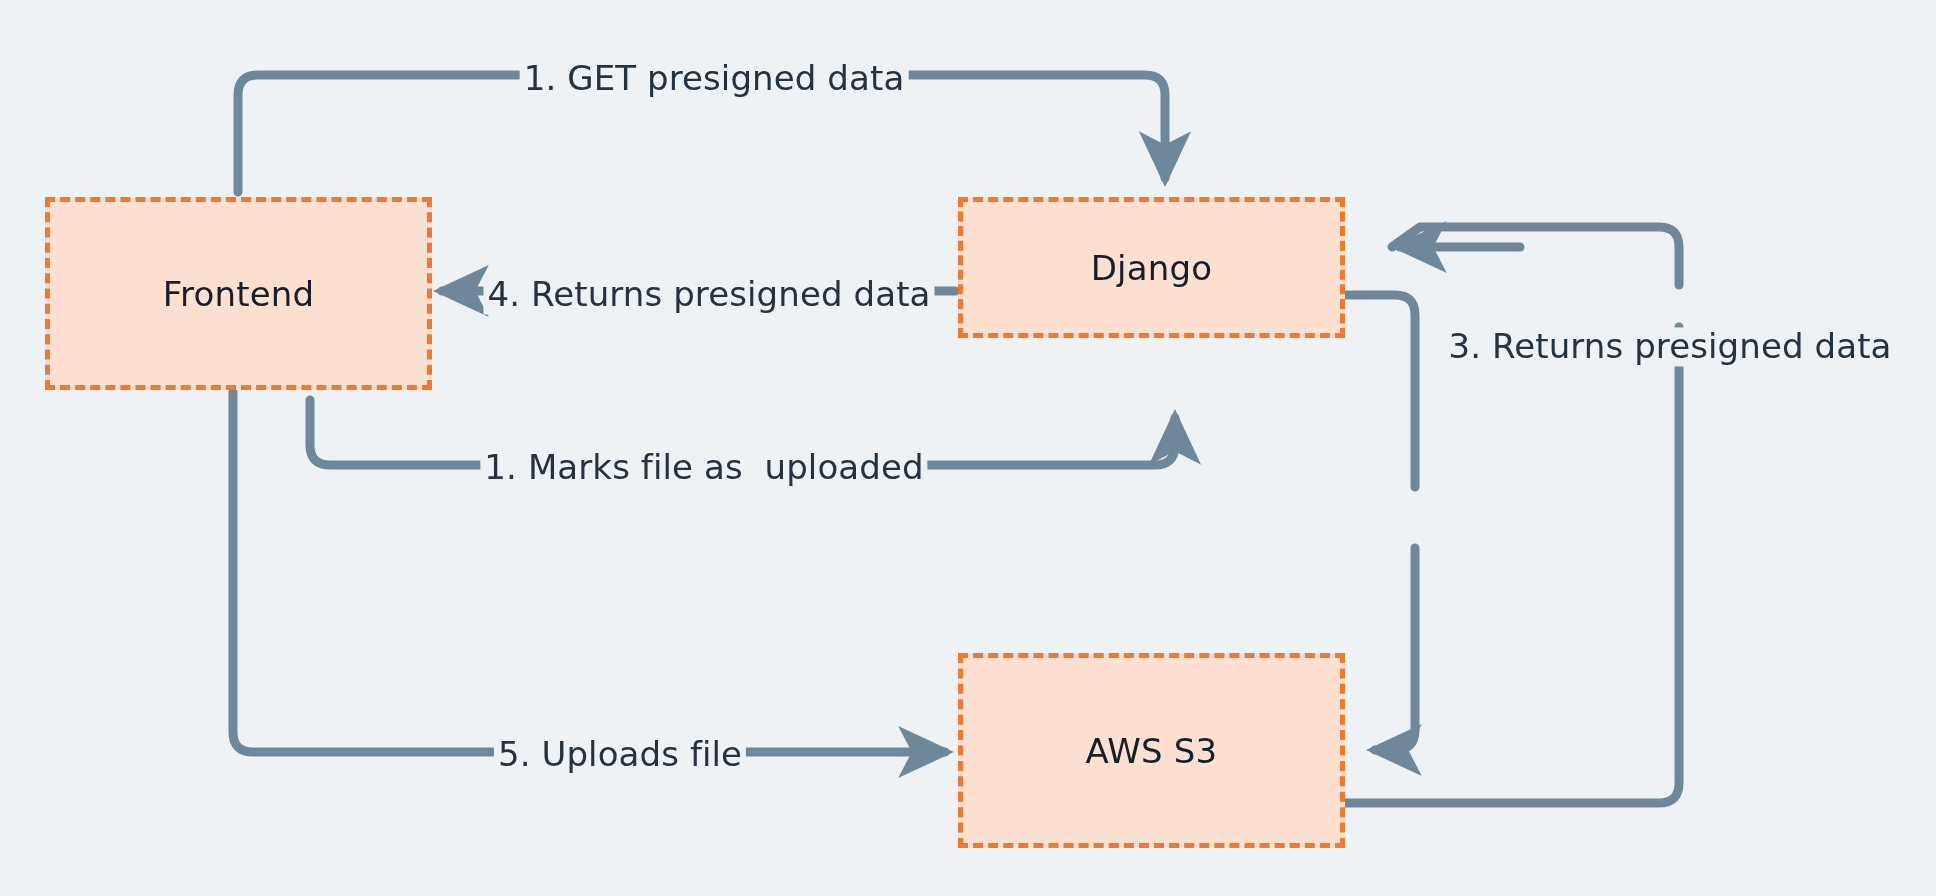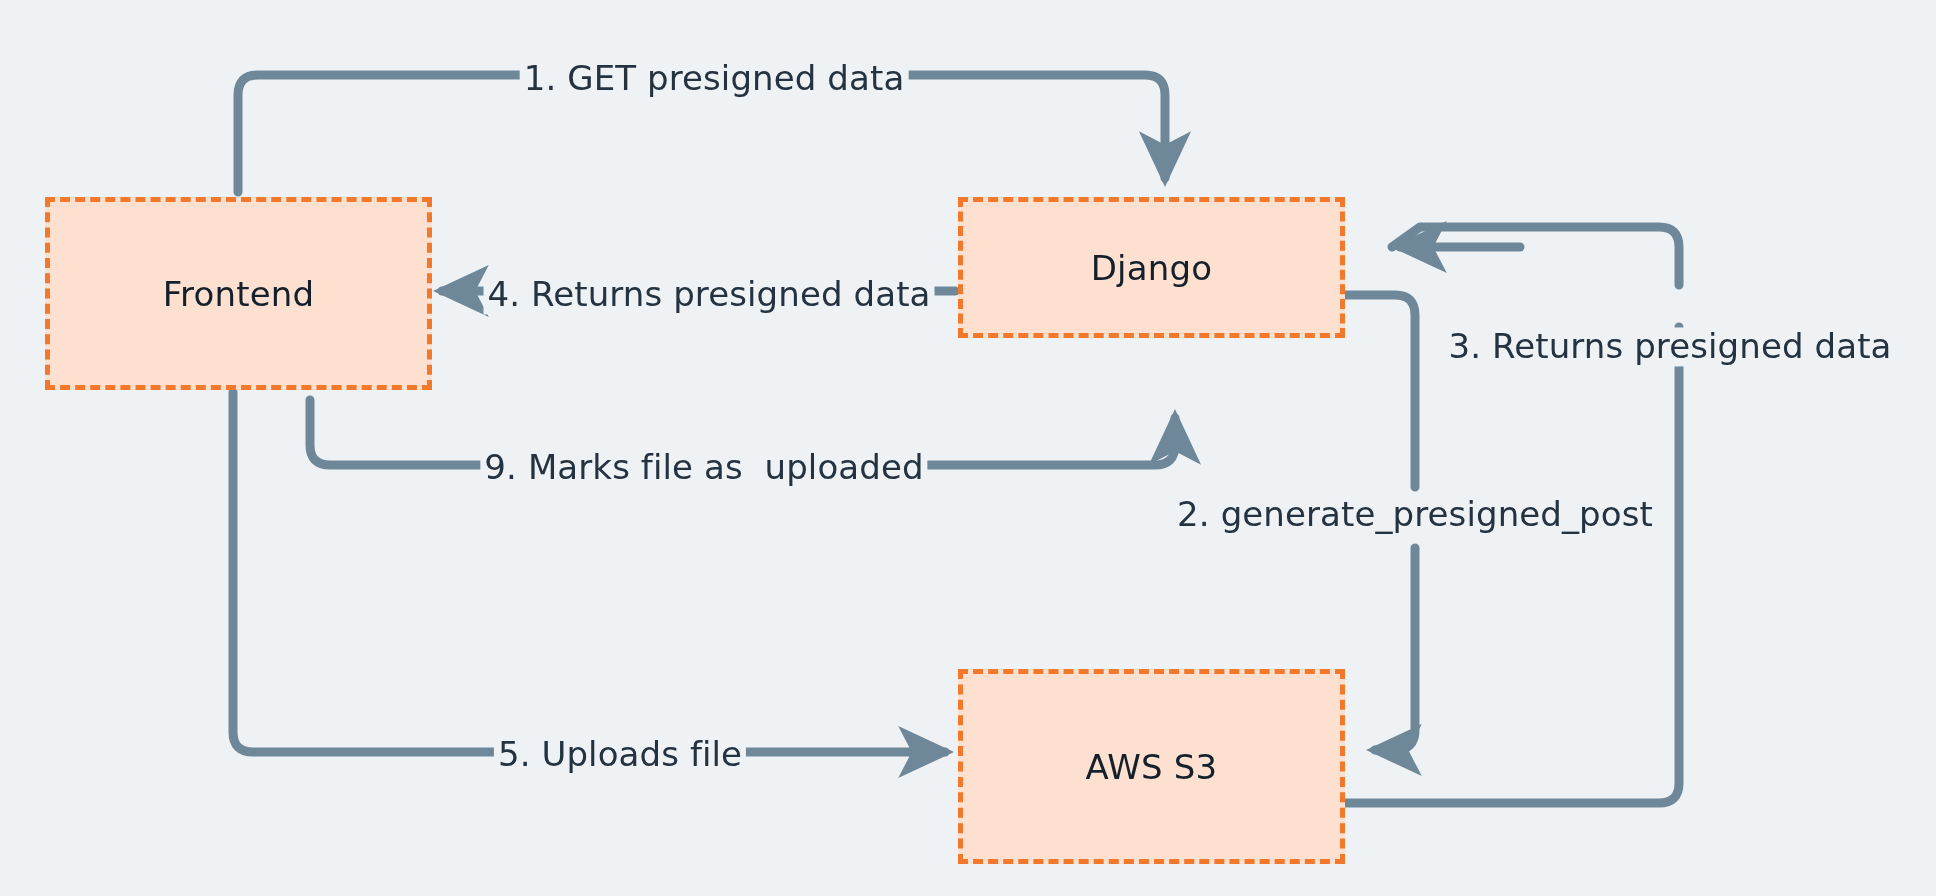--- a/index.html
+++ b/index.html
@@ -84,29 +84,28 @@
   </svg>
 
   <div class="node" style="left:45px; top:197px; width:387px; height:193px;">
     <span>Frontend</span>
   </div>
 
   <div class="node" style="left:958px; top:197px; width:387px; height:141px;">
     <span>Django</span>
   </div>
 
-  <div class="node" style="left:958px; top:653px; width:387px; height:195px;margin-top:16px;">
+  <div class="node" style="left:958px; top:653px; width:387px; height:195px;">
     <span>AWS S3</span>
   </div>
 
   <div class="edge-label lbl-center" style="left:714px; top:79px;">1. GET presigned data</div>
 
-  <div class="edge-label lbl-center" style="left:1415px; top:515px;">2. generate_presigned_post</div>
 
   <div class="edge-label lbl-center" style="left:1670px; top:347px;">3. Returns presigned data</div>
 
   <div class="edge-label lbl-center" style="left:709px; top:295px;text-align:right;">4. Returns presigned data</div>
 
   <div class="edge-label lbl-center" style="left:620px; top:755px;">5. Uploads file</div>
 
-  <div class="edge-label lbl-center" style="left:704px; top:468px;">9. Marks file as  uploaded</div>
+  <div class="edge-label lbl-center" style="left:704px; top:468px;">1. Marks file as  uploaded</div>
 
 </div>
 
 </body></html>

